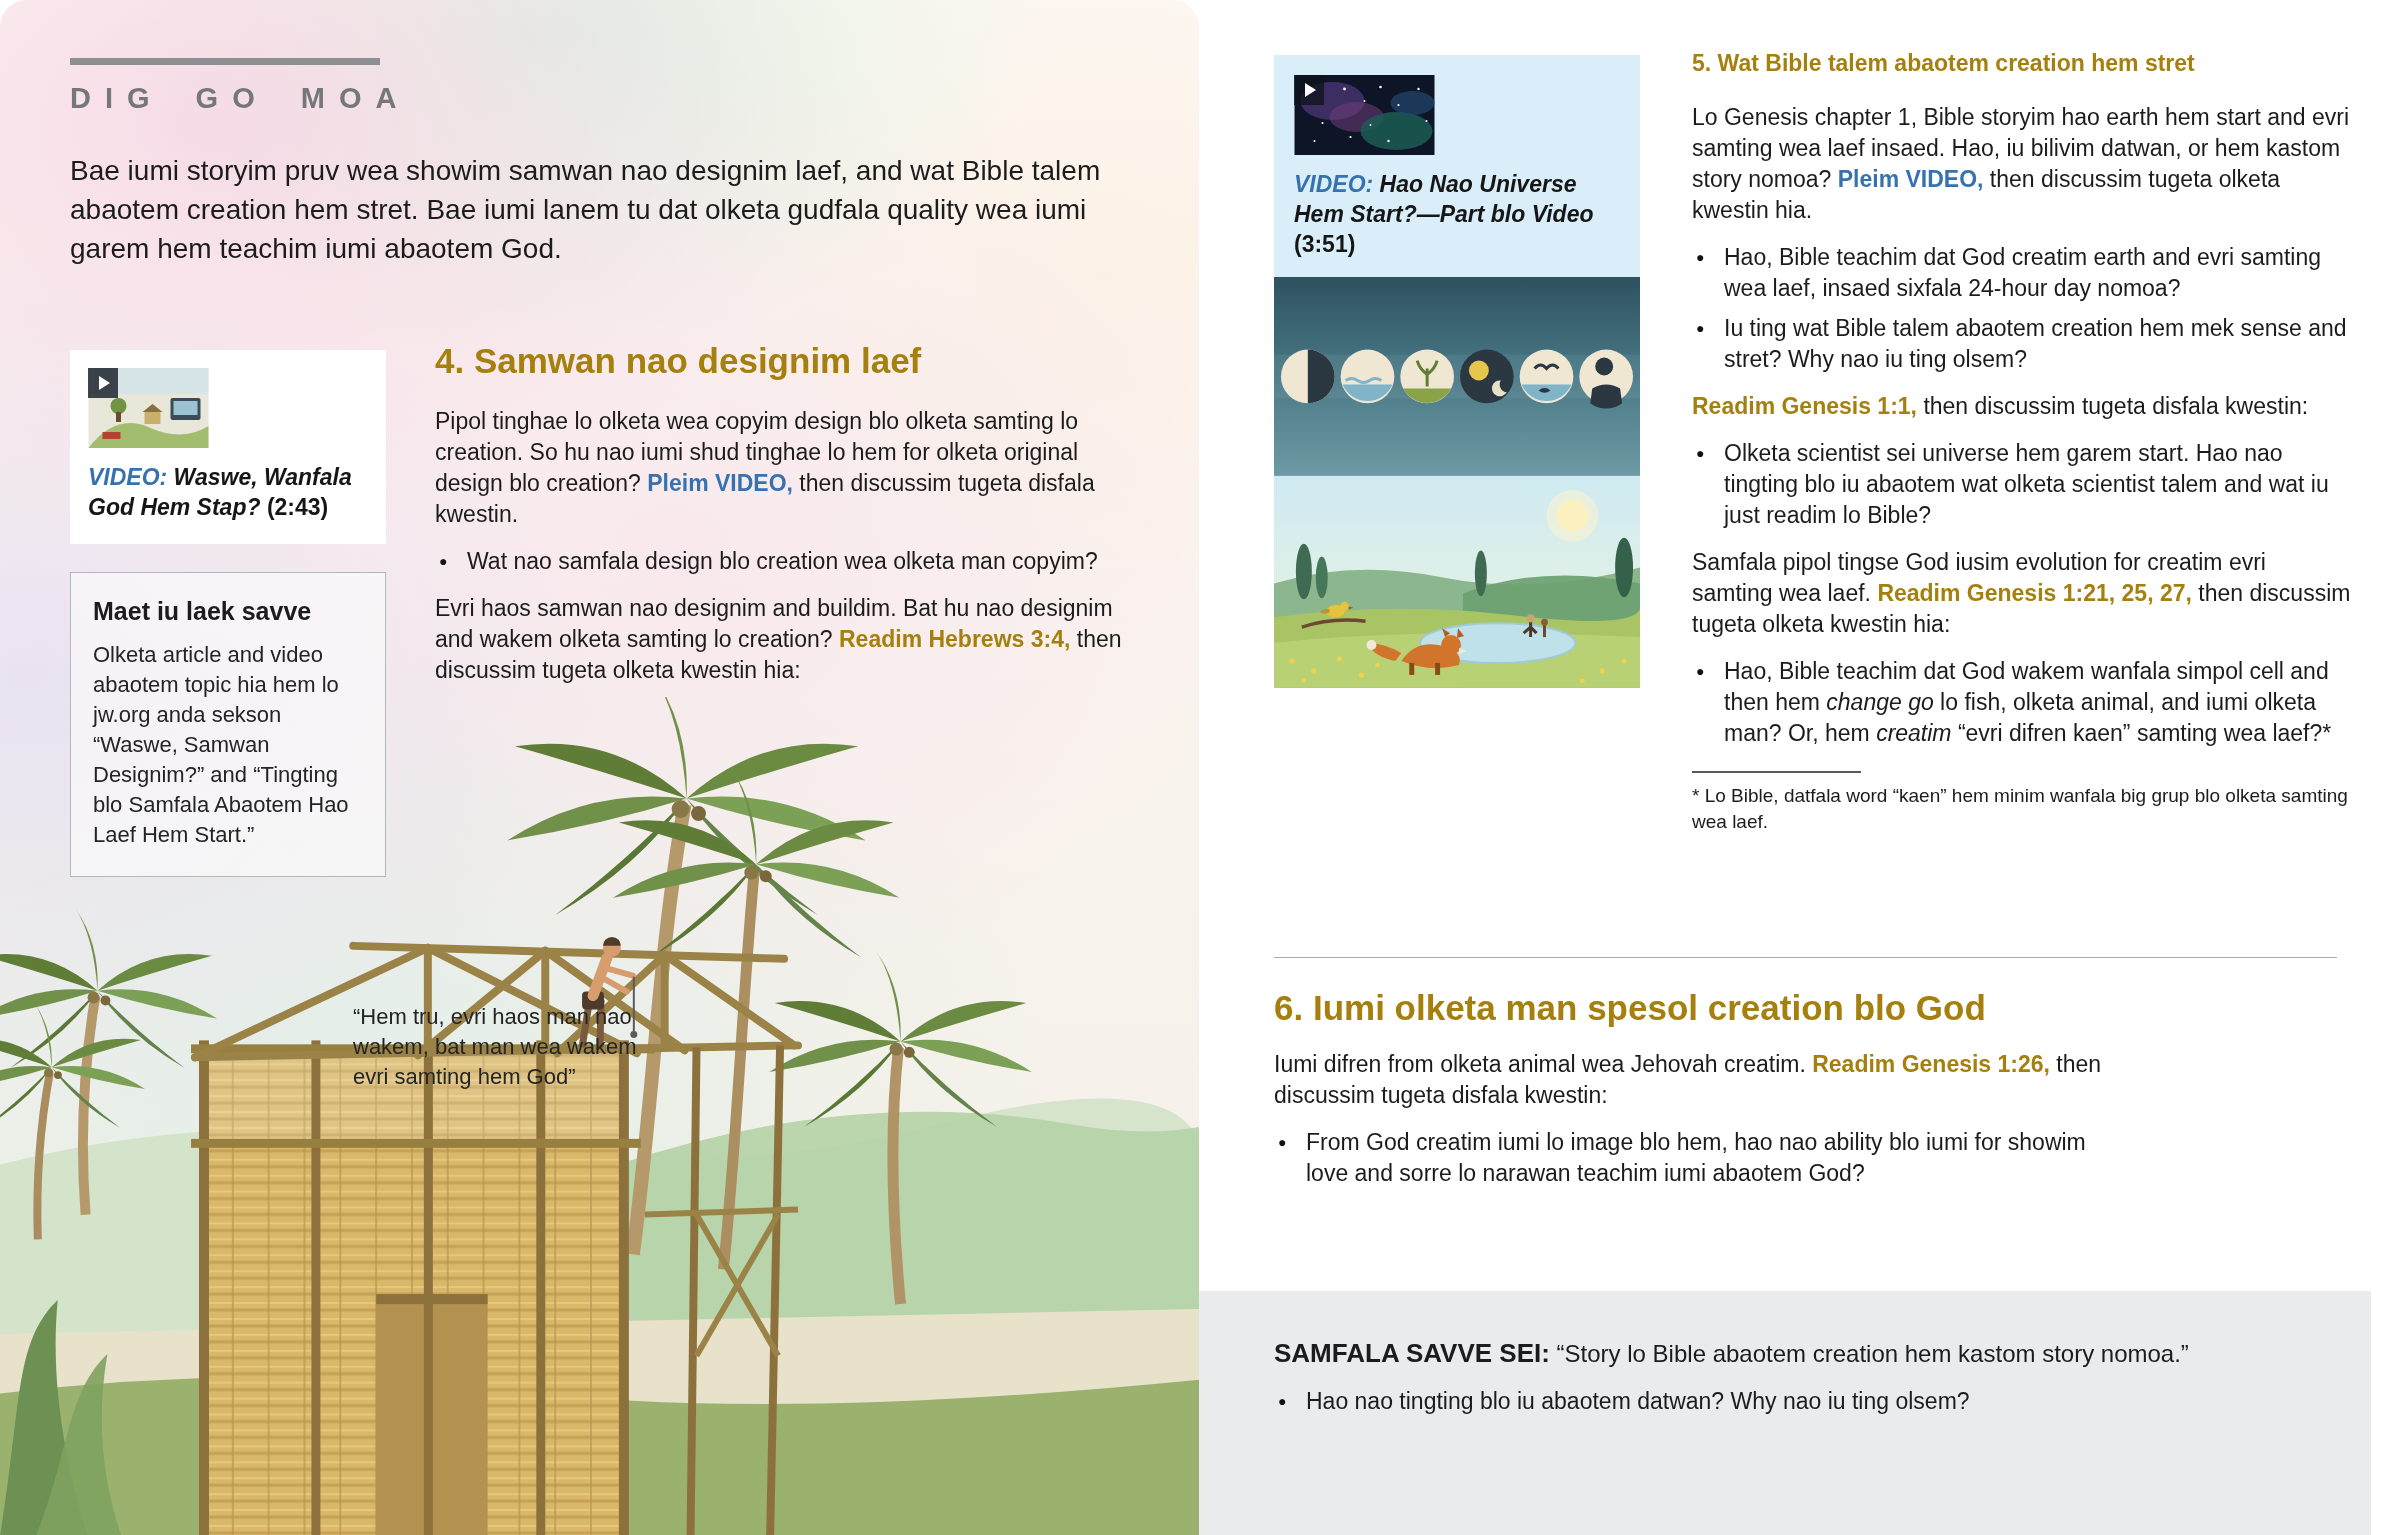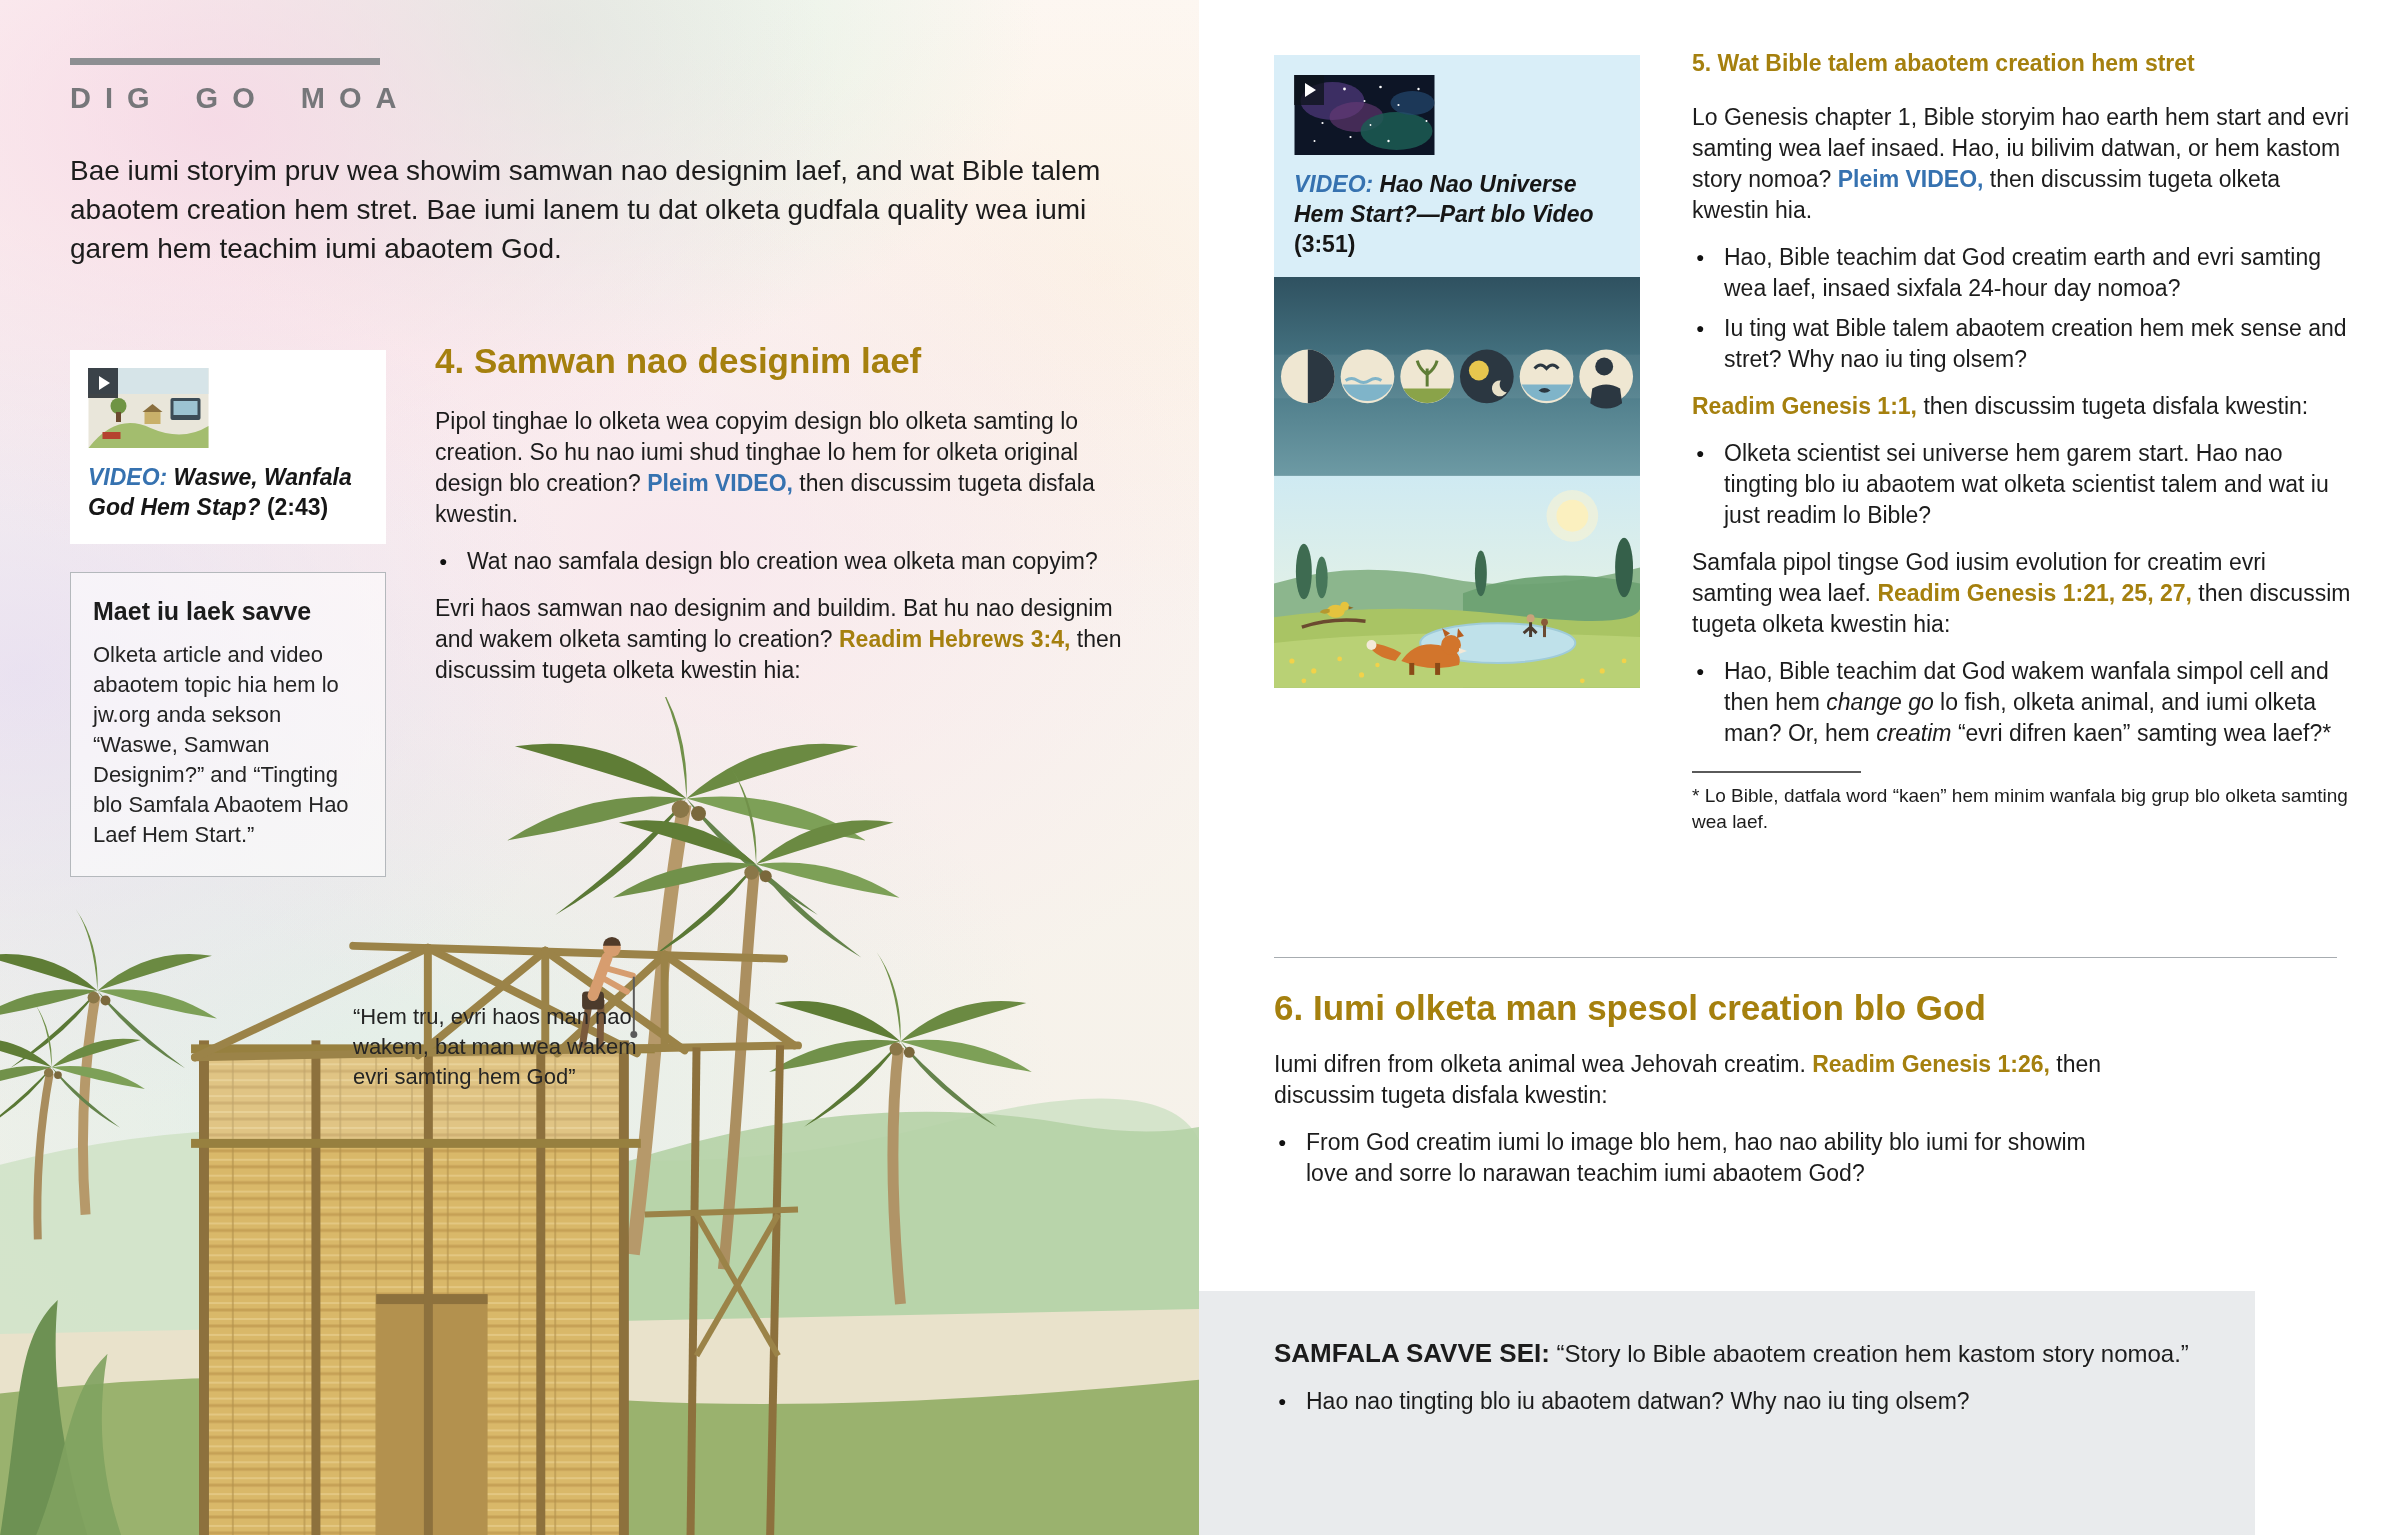--- a/index.html
+++ b/index.html
@@ -12,20 +12,21 @@
   .page-left {
     position:absolute; left:0; top:0; width:1199px; height:1535px;
     background:
       radial-gradient(896px 617px at 18% 8%,  rgba(246,212,228,.8),  rgba(246,212,228,0) 70%),
       radial-gradient(697px 478px at 46% 2%,  rgba(212,238,220,.75), rgba(212,238,220,0) 70%),
       radial-gradient(816px 637px at 2% 44%,  rgba(226,216,242,.65), rgba(226,216,242,0) 70%),
       radial-gradient(915px 697px at 56% 36%, rgba(248,224,236,.6),  rgba(248,224,236,0) 72%),
       radial-gradient(697px 517px at 92% 18%, rgba(252,238,220,.55), rgba(252,238,220,0) 70%),
       radial-gradient(995px 756px at 30% 72%,rgba(213,236,230,.6),  rgba(213,236,230,0) 70%),
       linear-gradient(#fdf8f4,#f3efe6);
+    border-radius: 27px;
   }
   .illustration { position:absolute; left:0; top:697px; width:1199px; height:839px; }
 
   .kicker-rule { position:absolute; left:70px; top:58px; width:310px; height:7px; background:#8d8f92; }
   .kicker { position:absolute; left:70px; top:82px; font-size:29px; font-weight:bold;
             letter-spacing:14px; word-spacing:10px; color:#76777a; }
   .intro { position:absolute; left:70px; top:151px; width:1070px; font-size:28px; line-height:39px; }
 
   .left-rail { position:absolute; left:70px; top:350px; width:316px; }
   .video-card { background:#ffffff; padding:18px 18px 22px; }
@@ -67,21 +68,21 @@
   .right-main { position:absolute; left:493px; top:42px; width:659px; }
   .right-main .h-gold { font-size:23px; line-height:42px; margin-bottom:18px; }
   .fn-rule { width:169px; border-top:2px solid #5a5a5a; margin:22px 0 10px; }
   .footnote { font-size:19px; line-height:26px; }
 
   .big-divider { position:absolute; left:75px; top:957px; width:1063px; border-top:1px solid #a7acb0; }
 
   .section6 { position:absolute; left:75px; top:987px; width:841px; }
   .section6 .h-gold { font-size:35px; line-height:42px; margin-bottom:20px; }
 
-  .know-box { position:absolute; left:0; top:1291px; width:1056px; height:245px; background:#e9ebed;
+  .know-box { position:absolute; left:0; top:1291px; width:1172px; height:245px; background:#e9ebed;
               padding:46px 50px 8px 75px; }
   .know-line { font-size:24px; line-height:33px; }
   .know-label { font-weight:bold; font-size:26px; }
   .know-box .bullets { margin-top:16px; }
   .know-box .bullets li { font-size:23px; }
 </style>
 </head>
 <body>
 
 <div class="canvas">

